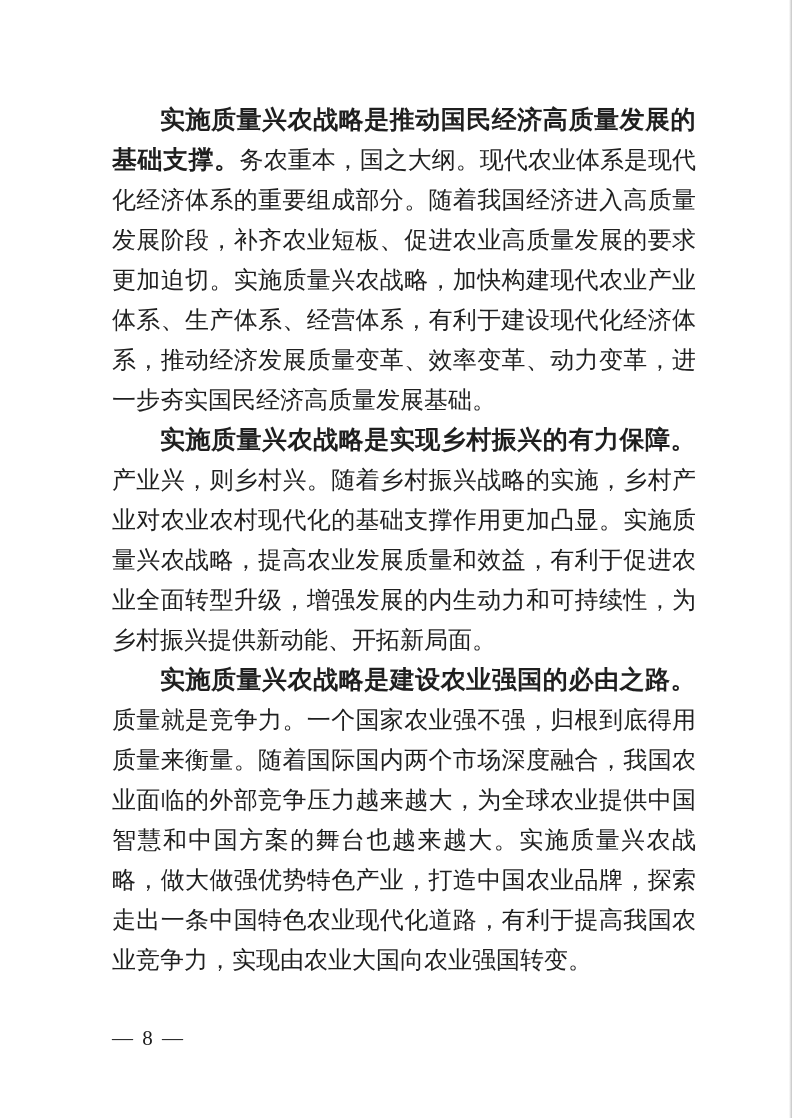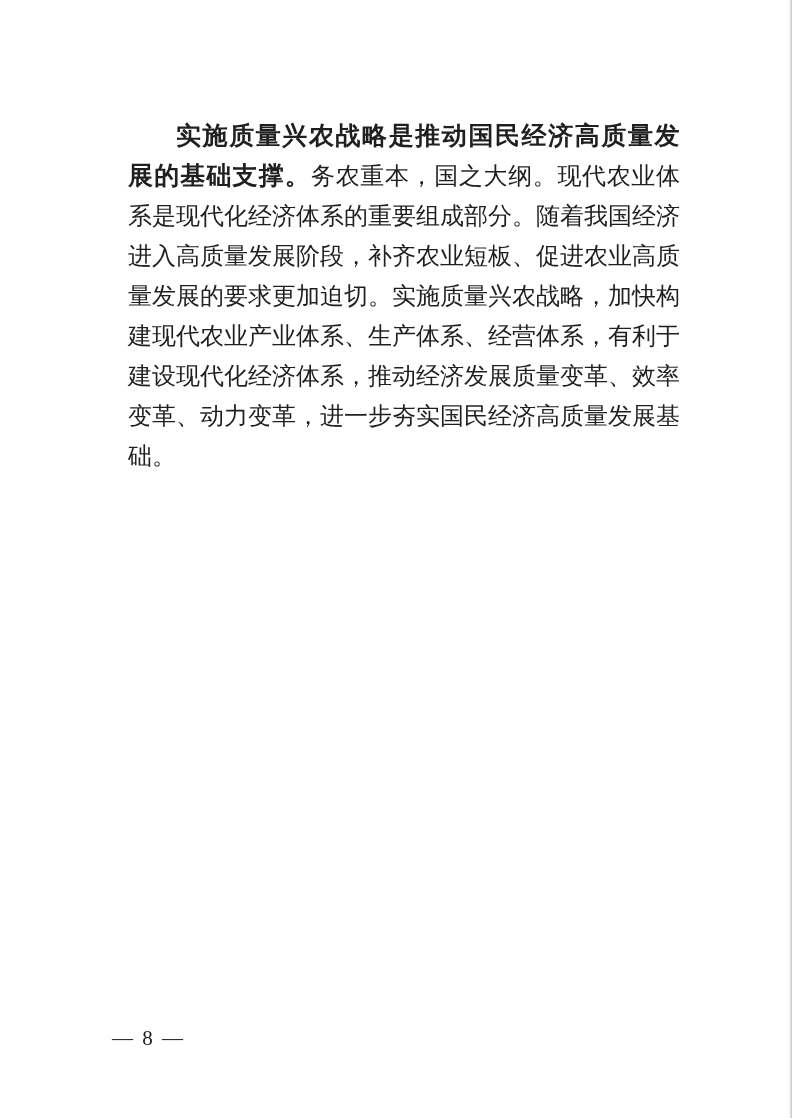--- a/index.html
+++ b/index.html
@@ -20,21 +20,21 @@
     left: 112px;
     top: 100px;
     width: 584px;
     color: #1f1f1f;
     font-size: 24px;
     line-height: 40px;
     text-align: justify;
     text-justify: inter-ideograph;
   }
   .content p {
-    margin: 16px;
+    margin: 0;
     padding: 0;
     text-indent: 2em;
   }
   .lead {
     font-weight: 700;
     font-size: 25px;
     letter-spacing: 0.5px;
   }
   .pagenum {
     position: absolute;
@@ -55,21 +55,23 @@
 </style>
 </head>
 <body>
 
 <div class="page">
 
   <div class="content">
 
     <p><span class="lead">实施质量兴农战略是推动国民经济高质量发展的基础支撑。</span><span>务农重本，国之大纲。现代农业体系是现代化经济体系的重要组成部分。随着我国经济进入高质量发展阶段，补齐农业短板、促进农业高质量发展的要求更加迫切。实施质量兴农战略，加快构建现代农业产业体系、生产体系、经营体系，有利于建设现代化经济体系，推动经济发展质量变革、效率变革、动力变革，进一步夯实国民经济高质量发展基础。</span></p>
 
+    <p><span class="lead">实施质量兴农战略是实现乡村振兴的有力保障。</span><span>产业兴，则乡村兴。随着乡村振兴战略的实施，乡村产业对农业农村现代化的基础支撑作用更加凸显。实施质量兴农战略，提高农业发展质量和效益，有利于促进农业全面转型升级，增强发展的内生动力和可持续性，为乡村振兴提供新动能、开拓新局面。</span></p>
 
+    <p><span class="lead">实施质量兴农战略是建设农业强国的必由之路。</span><span>质量就是竞争力。一个国家农业强不强，归根到底得用质量来衡量。随着国际国内两个市场深度融合，我国农业面临的外部竞争压力越来越大，为全球农业提供中国智慧和中国方案的舞台也越来越大。实施质量兴农战略，做大做强优势特色产业，打造中国农业品牌，探索走出一条中国特色农业现代化道路，有利于提高我国农业竞争力，实现由农业大国向农业强国转变。</span></p>
 
 
   </div>
 
   <div class="pagenum">— 8 —</div>
 
   <div class="scan-edge"></div>
 
 </div>
 

